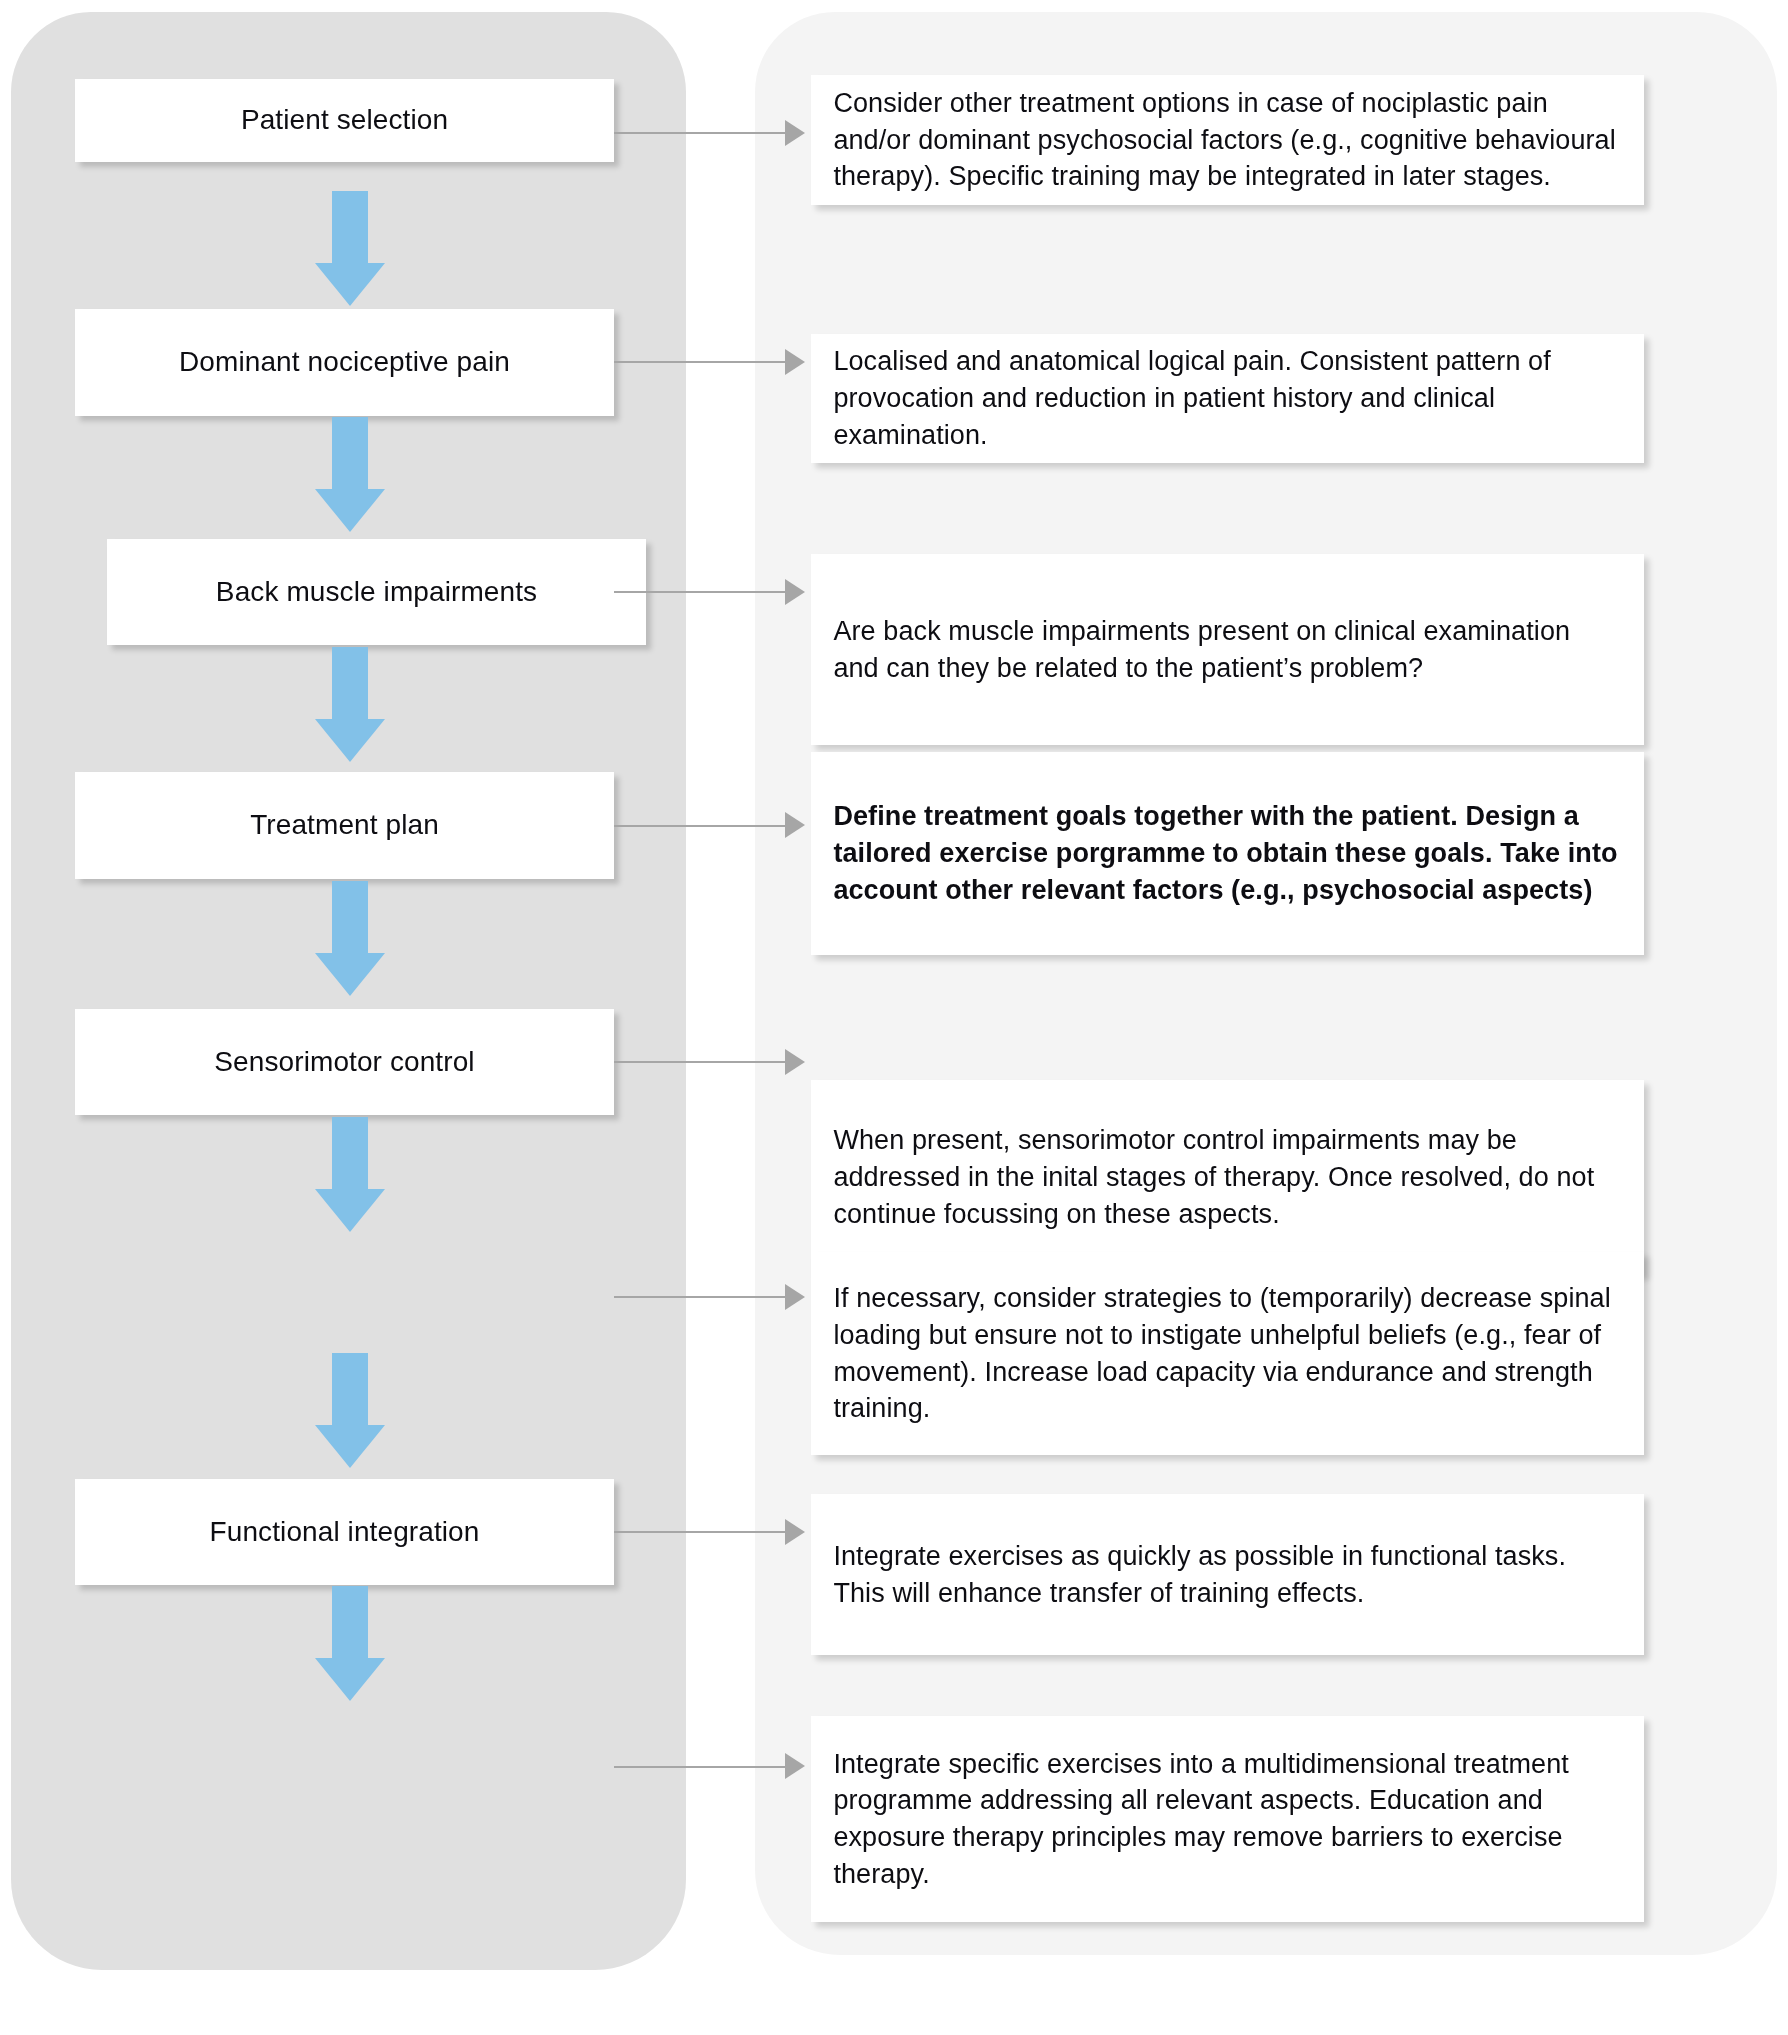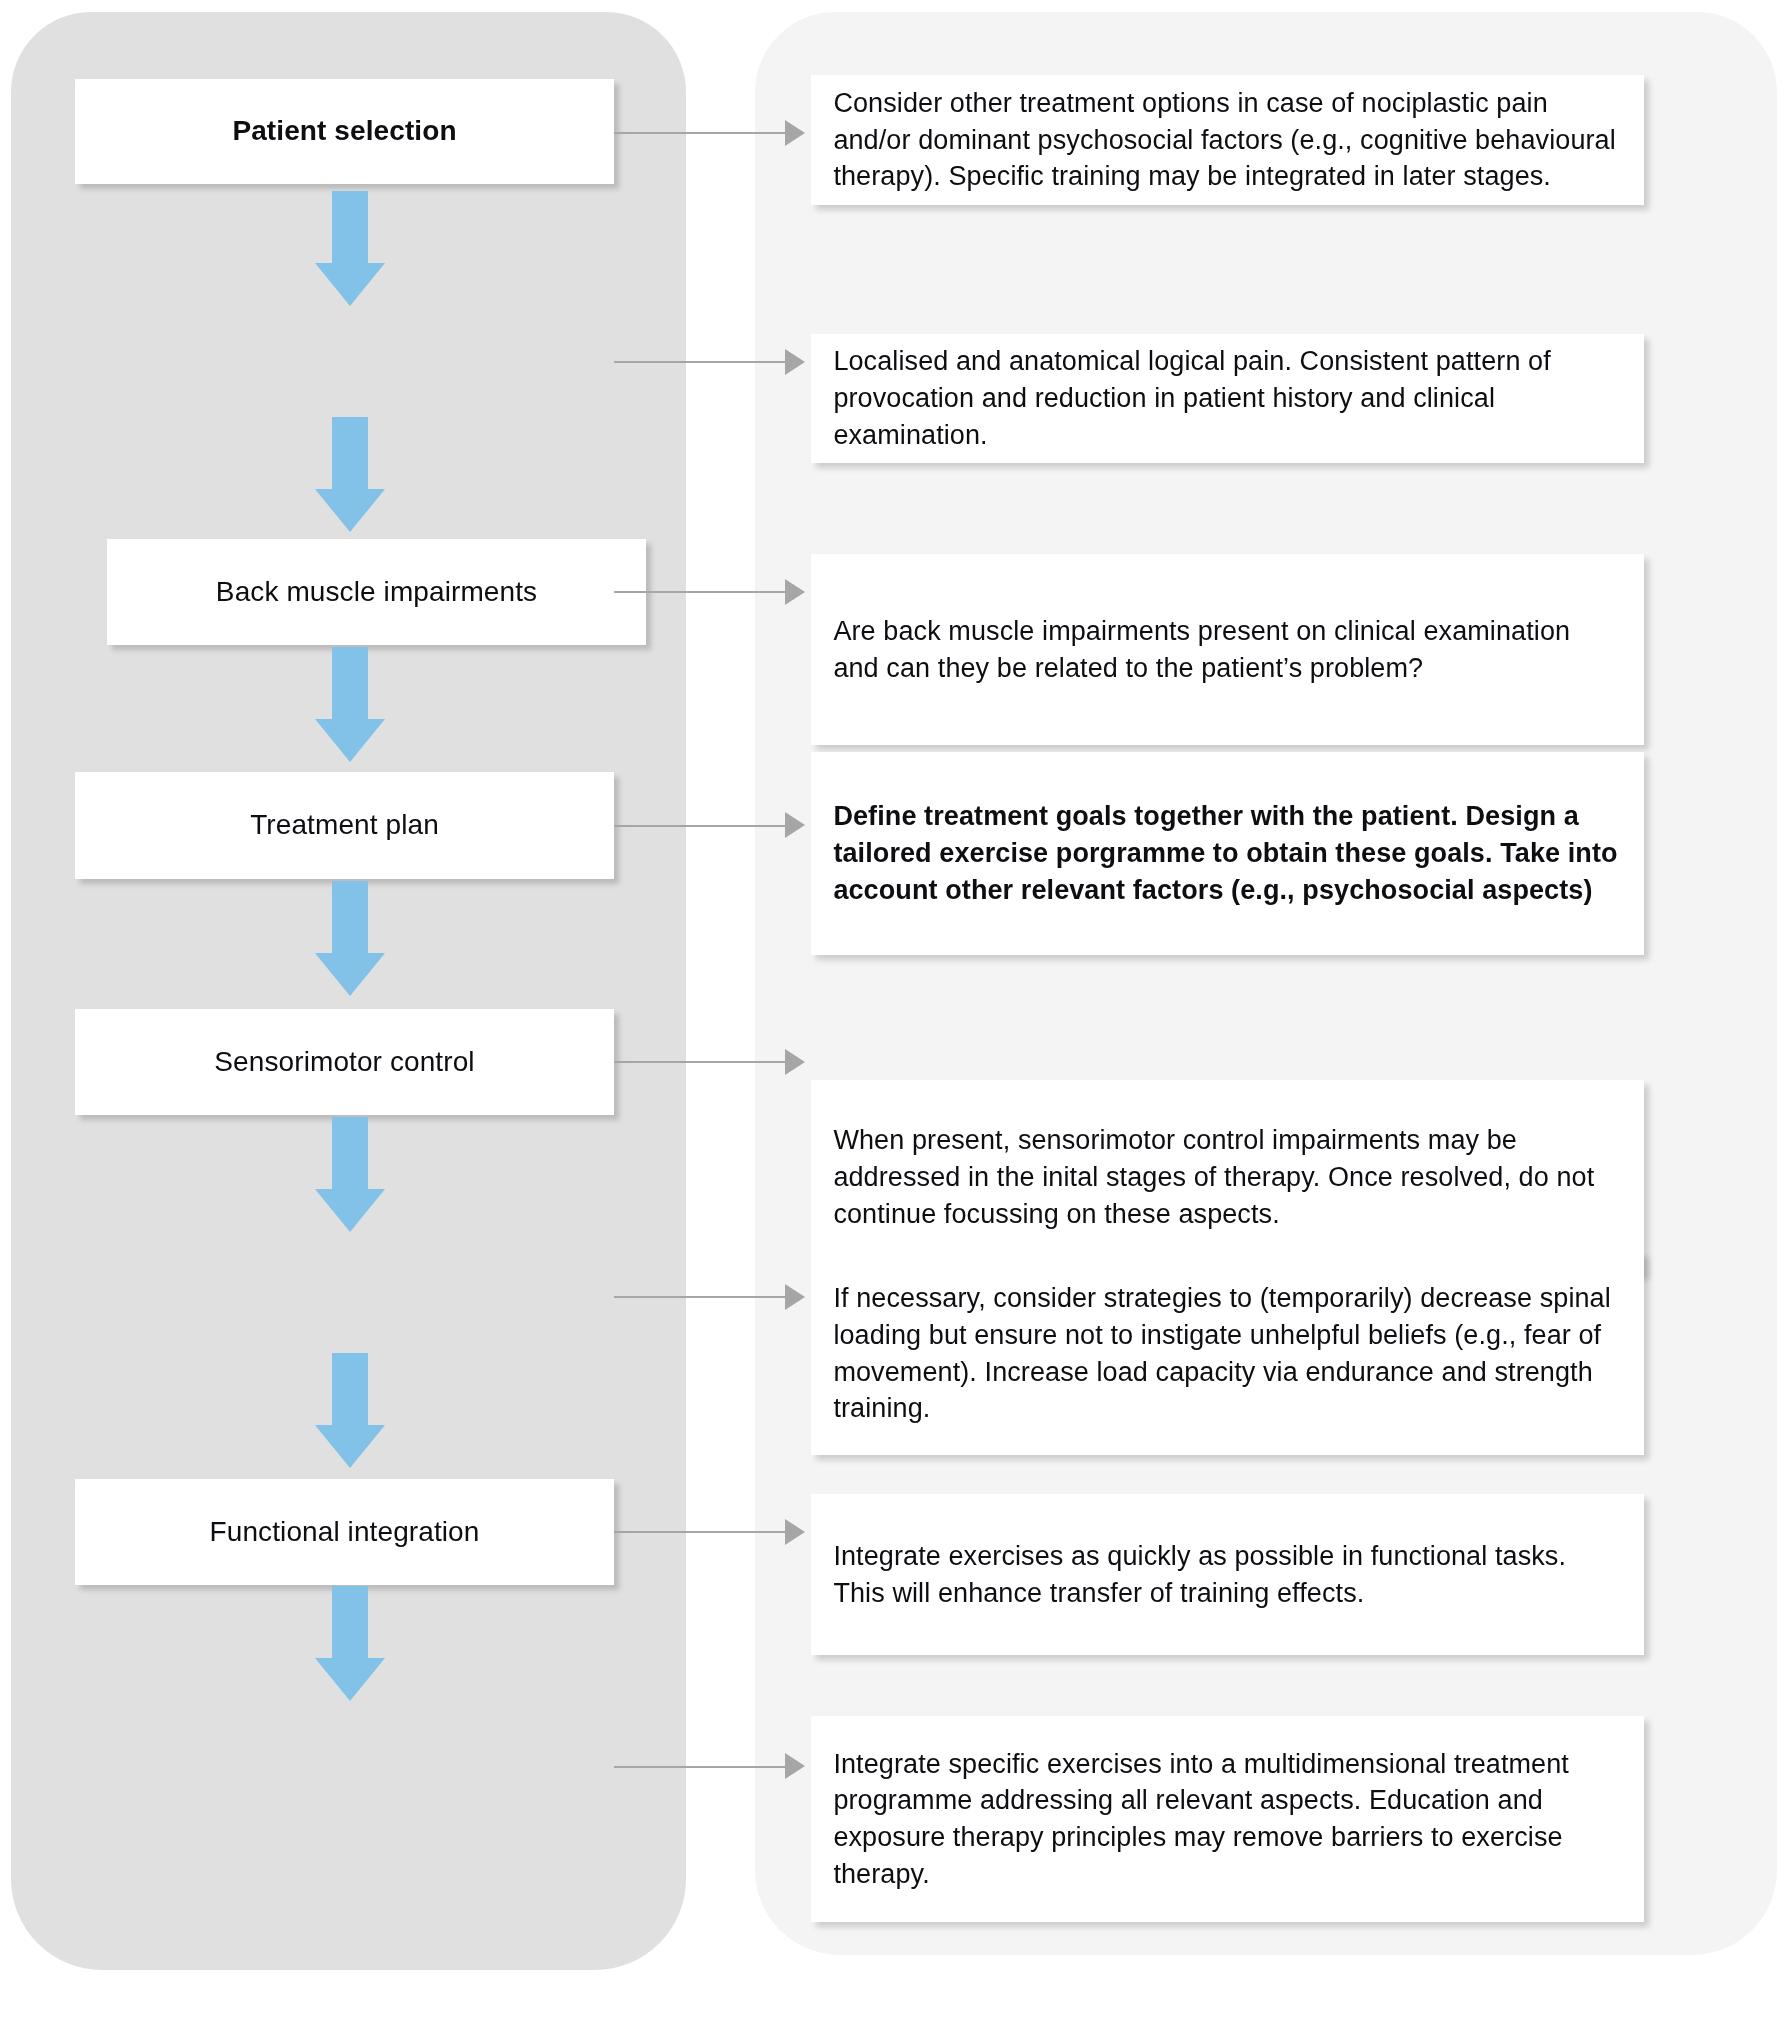--- a/index.html
+++ b/index.html
@@ -117,33 +117,36 @@
   }
 </style>
 </head>
 <body>
 
 <div id="canvas">
 
   <div class="left-panel"></div>
   <div class="right-panel"></div>
 
-  <div class="stage-box" style="top:79px;height:105px;font-weight:bold;">
+  <div class="stage-box" style="top:79px;height:83px;">
     <span class="stage-label">Patient selection</span>
   </div>
   <div class="flow-arrow" style="top:191px;height:115px;">
     <div class="shaft" style="height:74px;"></div>
     <div class="head" style="top:72px;"></div>
   </div>
   <div class="connector" style="left:614px;top:132px;width:188px;"></div>
   <div class="connector-head" style="left:785px;top:120px;"></div>
   <div class="desc-box" style="top:75px;height:130px;">
     <span class="desc-text">Consider other treatment options in case of nociplastic pain and/or dominant psychosocial factors (e.g., cognitive behavioural therapy). Specific training may be integrated in later stages.</span>
   </div>
 
+  <div class="stage-box" style="top:309px;height:107px;">
+    <span class="stage-label">Dominant nociceptive pain</span>
+  </div>
   <div class="flow-arrow" style="top:417px;height:115px;">
     <div class="shaft" style="height:74px;"></div>
     <div class="head" style="top:72px;"></div>
   </div>
   <div class="connector" style="left:614px;top:361px;width:188px;"></div>
   <div class="connector-head" style="left:785px;top:349px;"></div>
   <div class="desc-box" style="top:334px;height:129px;">
     <span class="desc-text">Localised and anatomical logical pain. Consistent pattern of provocation and reduction in patient history and clinical examination.</span>
   </div>
 

